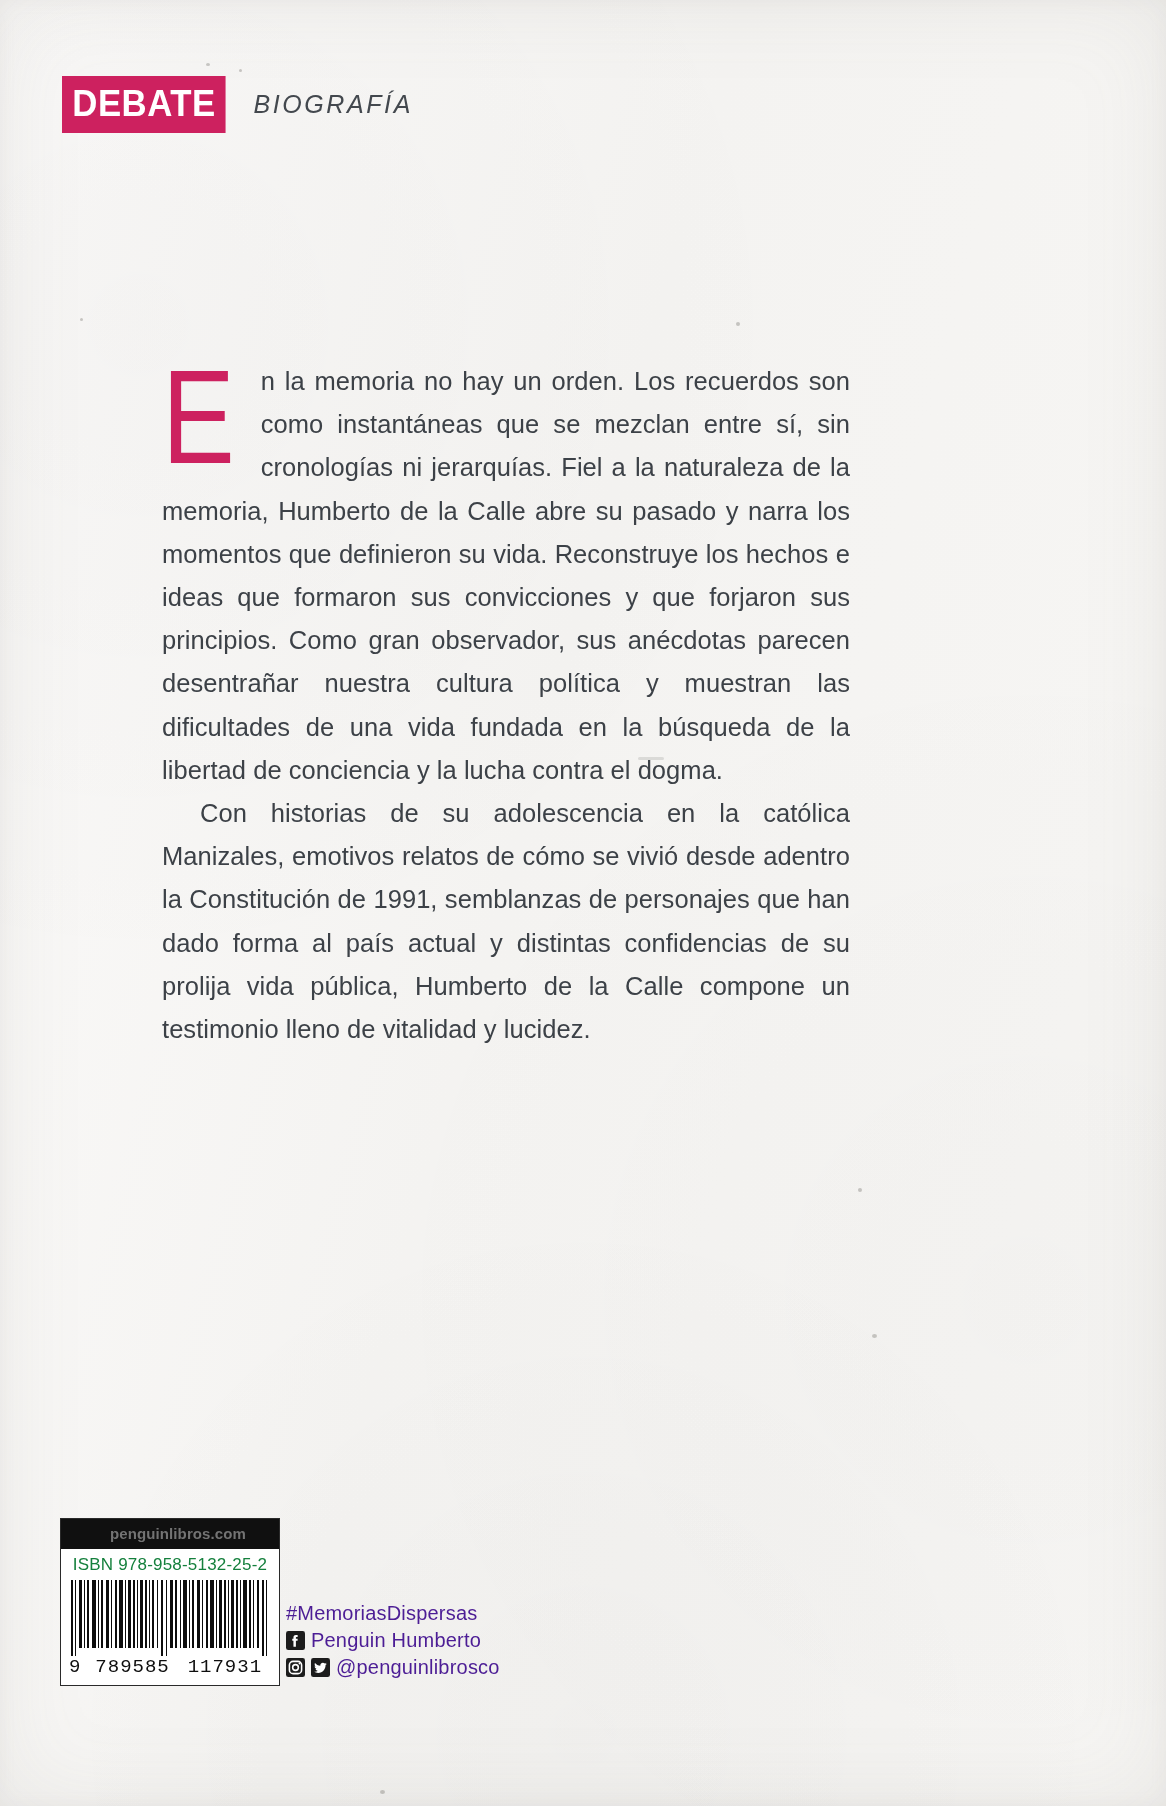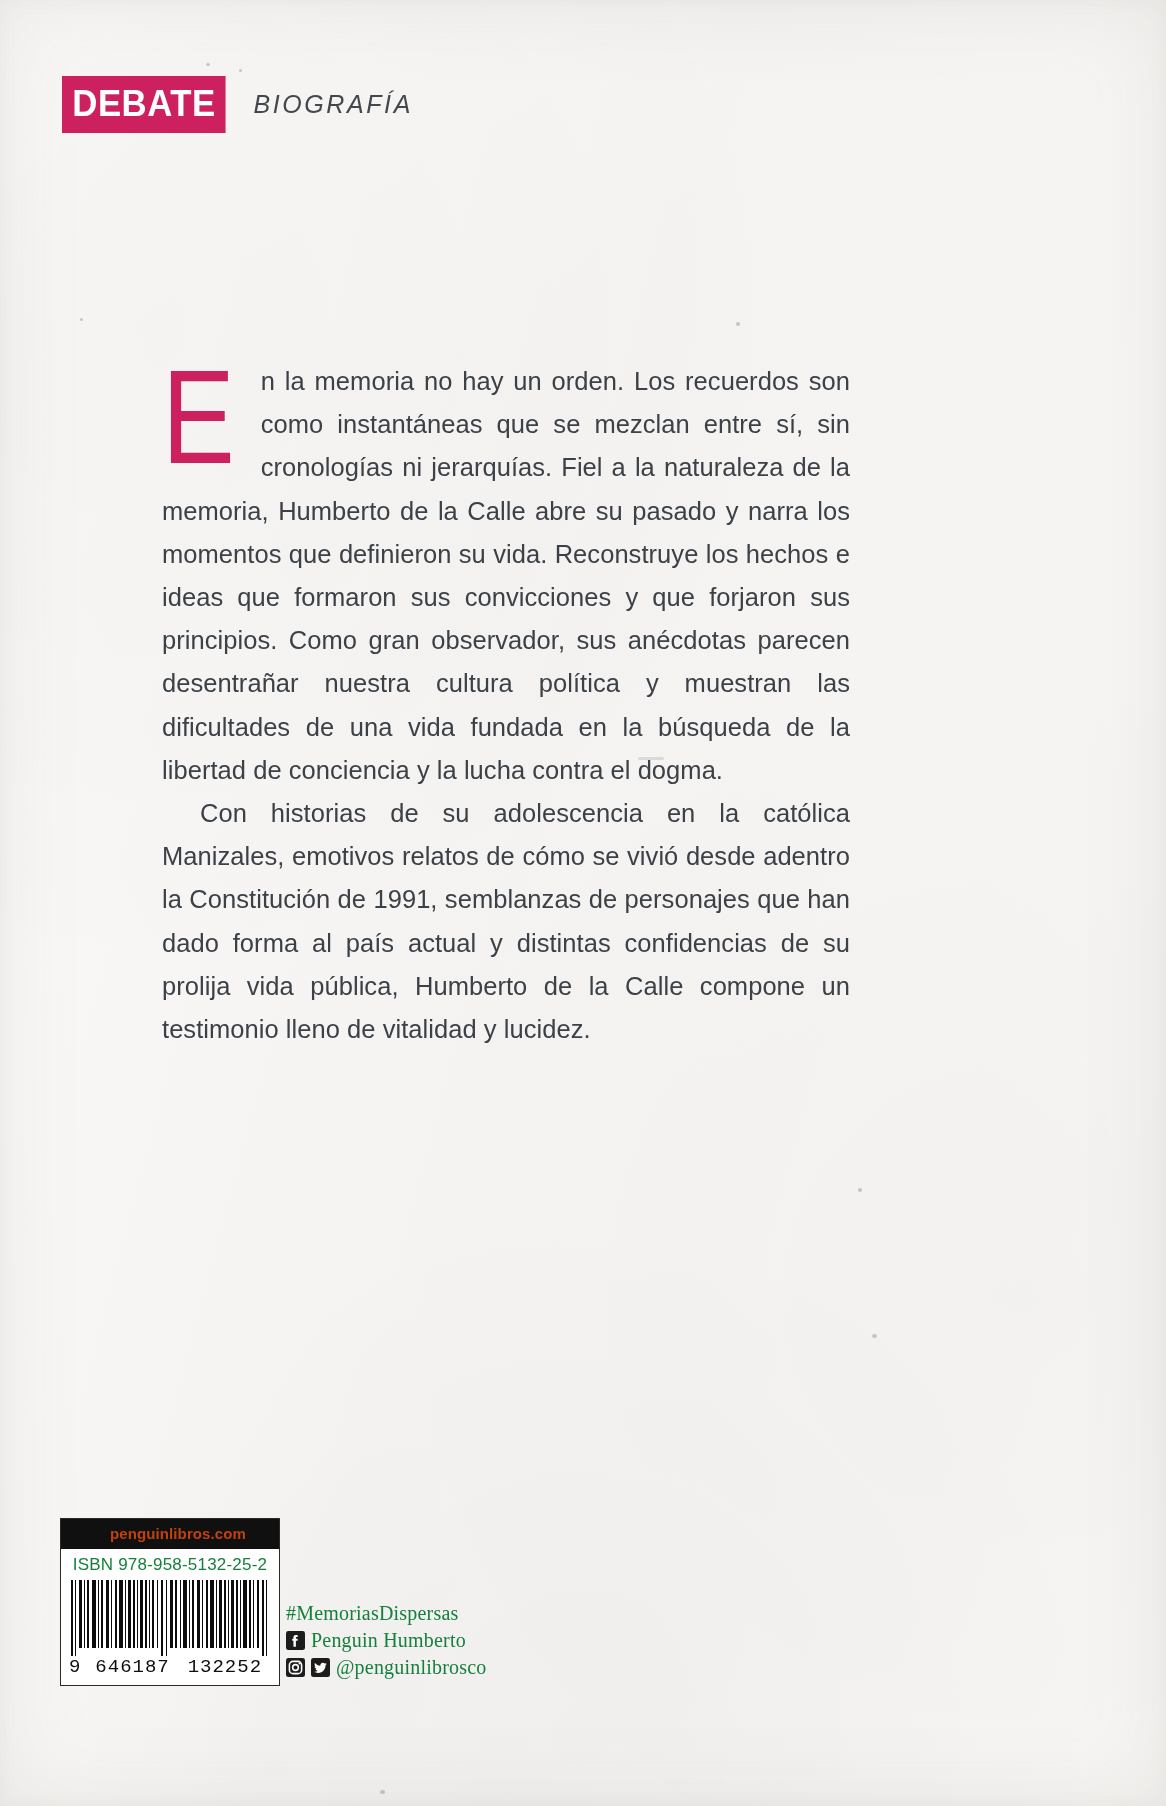--- a/index.html
+++ b/index.html
@@ -111,21 +111,21 @@
   .barcode-block {
     position: absolute;
     left: 60px;
     top: 1518px;
     width: 218px;
     background: #ffffff;
     border: 1px solid #2a2a2a;
   }
   .barcode-url {
     background: #101010;
-    color: #c2410c;
+    color: #737373;
     text-align: center;
     font-size: 15px;
     font-weight: 700;
     letter-spacing: 0.1px;
     padding: 6px 0 7px 16px;
   }
   .barcode-isbn {
     text-align: center;
     font-size: 17px;
     color: #15803d;
@@ -148,23 +148,22 @@
   }
   .barcode-digits .lead { margin-right: 5px; }
   .barcode-digits .grp { flex: 1; text-align: center; }
 
   
   .social-block {
     position: absolute;
     left: 286px;
     top: 1600px;
     font-size: 20px;
-    color: #15803d;
+    color: #4c1d95;
     line-height: 27px;
-    font-family: Liberation Serif, serif;
   }
   .social-line {
     display: flex;
     align-items: center;
     gap: 6px;
     white-space: nowrap;
   }
   .social-line .label { letter-spacing: 0.2px; }
   .sicon {
     display: inline-block;
@@ -250,22 +249,22 @@
         <rect x="172" y="0" width="4" height="68"></rect>
         <rect x="178" y="0" width="2" height="68"></rect>
         <rect x="182" y="0" width="1" height="68"></rect>
         <rect x="186" y="0" width="2" height="68"></rect>
         <rect x="191" y="0" width="2" height="76"></rect>
         <rect x="195" y="0" width="1" height="76"></rect>
       </g>
     </svg>
     <div class="barcode-digits">
       <span class="lead">9</span>
-      <span class="grp">646187</span>
-      <span class="grp">132252</span>
+      <span class="grp">789585</span>
+      <span class="grp">117931</span>
     </div>
   </div>
 
   <div class="social-block">
 
     <div class="social-line">
       <span class="label">#MemoriasDispersas</span>
     </div>
 
     <div class="social-line">

